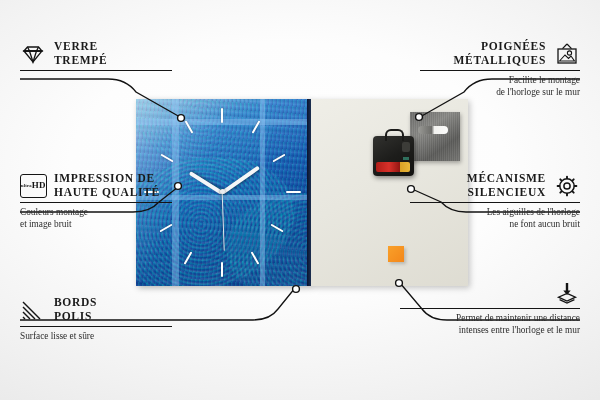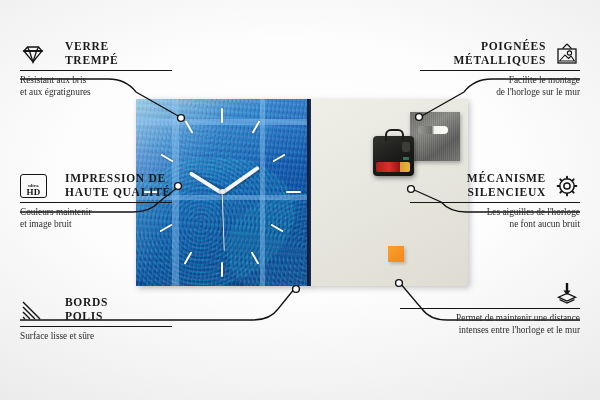--- a/index.html
+++ b/index.html
@@ -84,35 +84,35 @@
   .foam{
     position:absolute;left:252px;top:146px;width:16px;height:16px;
     background:linear-gradient(135deg,#f9a02a 0%,#f3871a 100%);
     box-shadow:2px 2px 3px rgba(0,0,0,.18);
   }
   
   .feat{position:absolute;}
   .feat .row{display:flex;align-items:center;gap:8px;}
   .feat .ttl{
     font-family:"Liberation Serif",serif;font-weight:700;
-    font-size:11.5px;letter-spacing:.7px;color:#1a1a1a;line-height:13.5px;text-transform:uppercase;margin-left:11px;
+    font-size:11.5px;letter-spacing:.7px;color:#1a1a1a;line-height:13.5px;text-transform:uppercase;
   }
   .feat .rule{height:1px;background:#151515;margin:3px 0 4px 0;}
   .feat .sub{
     font-family:"Liberation Serif",serif;font-size:9.3px;color:#2c2c2c;line-height:11.6px;
   }
   .left .row{justify-content:flex-start;}
   .left .ttl,.left .sub{text-align:left;}
   .right .row{justify-content:flex-end;}
   .right .ttl,.right .sub{text-align:right;}
   .ico{width:26px;height:24px;flex:0 0 auto;display:block;}
   .ico svg{display:block;}
   .hdbox{
     width:25px;height:22px;border:1.6px solid #141414;border-radius:3px;
-    display:flex;flex-direction:column;align-items:center;justify-content:flex-end;color:#141414;
+    display:flex;flex-direction:row;align-items:center;justify-content:center;color:#141414;
   }
   .hdbox .u{font-size:4.6px;font-weight:700;letter-spacing:.2px;line-height:5px;}
   .hdbox .h{font-size:9px;font-weight:700;line-height:9px;letter-spacing:.3px;}
   
   .lines{position:absolute;left:0;top:0;width:600px;height:400px;pointer-events:none;}
 </style>
 </head>
 <body>
 
 <div id="page">
@@ -194,40 +194,37 @@
             <path d="M7.5,5 L9.5,9 L13,20 L16.5,9 L18.5,5"></path>
             <path d="M4,9 L22,9"></path>
           </g>
         </svg>
       </span>
       <span class="ttl">
         <span>VERRE</span><br><span>TREMPÉ</span>
       </span>
     </div>
     <div class="rule" style="width:152px;"></div>
-    <div class="sub">
-      <span>Résistant aux bris</span><br><span>et aux égratignures</span>
-    </div>
   </div>
 
   <div class="feat left" style="left:20px;top:172px;width:170px;">
     <div class="row">
       <span class="ico">
         <span class="hdbox">
           <span class="u">ultra</span>
           <span class="h">HD</span>
         </span>
       </span>
       <span class="ttl">
         <span>IMPRESSION DE</span><br><span>HAUTE QUALITÉ</span>
       </span>
     </div>
     <div class="rule" style="width:152px;"></div>
     <div class="sub">
-      <span>Couleurs maintenir</span><br><span>et image bruit</span>
+      <span>Couleurs montage</span><br><span>et image bruit</span>
     </div>
   </div>
 
   <div class="feat left" style="left:20px;top:296px;width:160px;">
     <div class="row">
       <span class="ico">
         <svg viewBox="0 0 26 24" width="26" height="24">
           <g stroke="#141414" stroke-width="1.35" fill="none">
             <path d="M3,4 L20,21"></path>
             <path d="M3,9 L15,21"></path>

